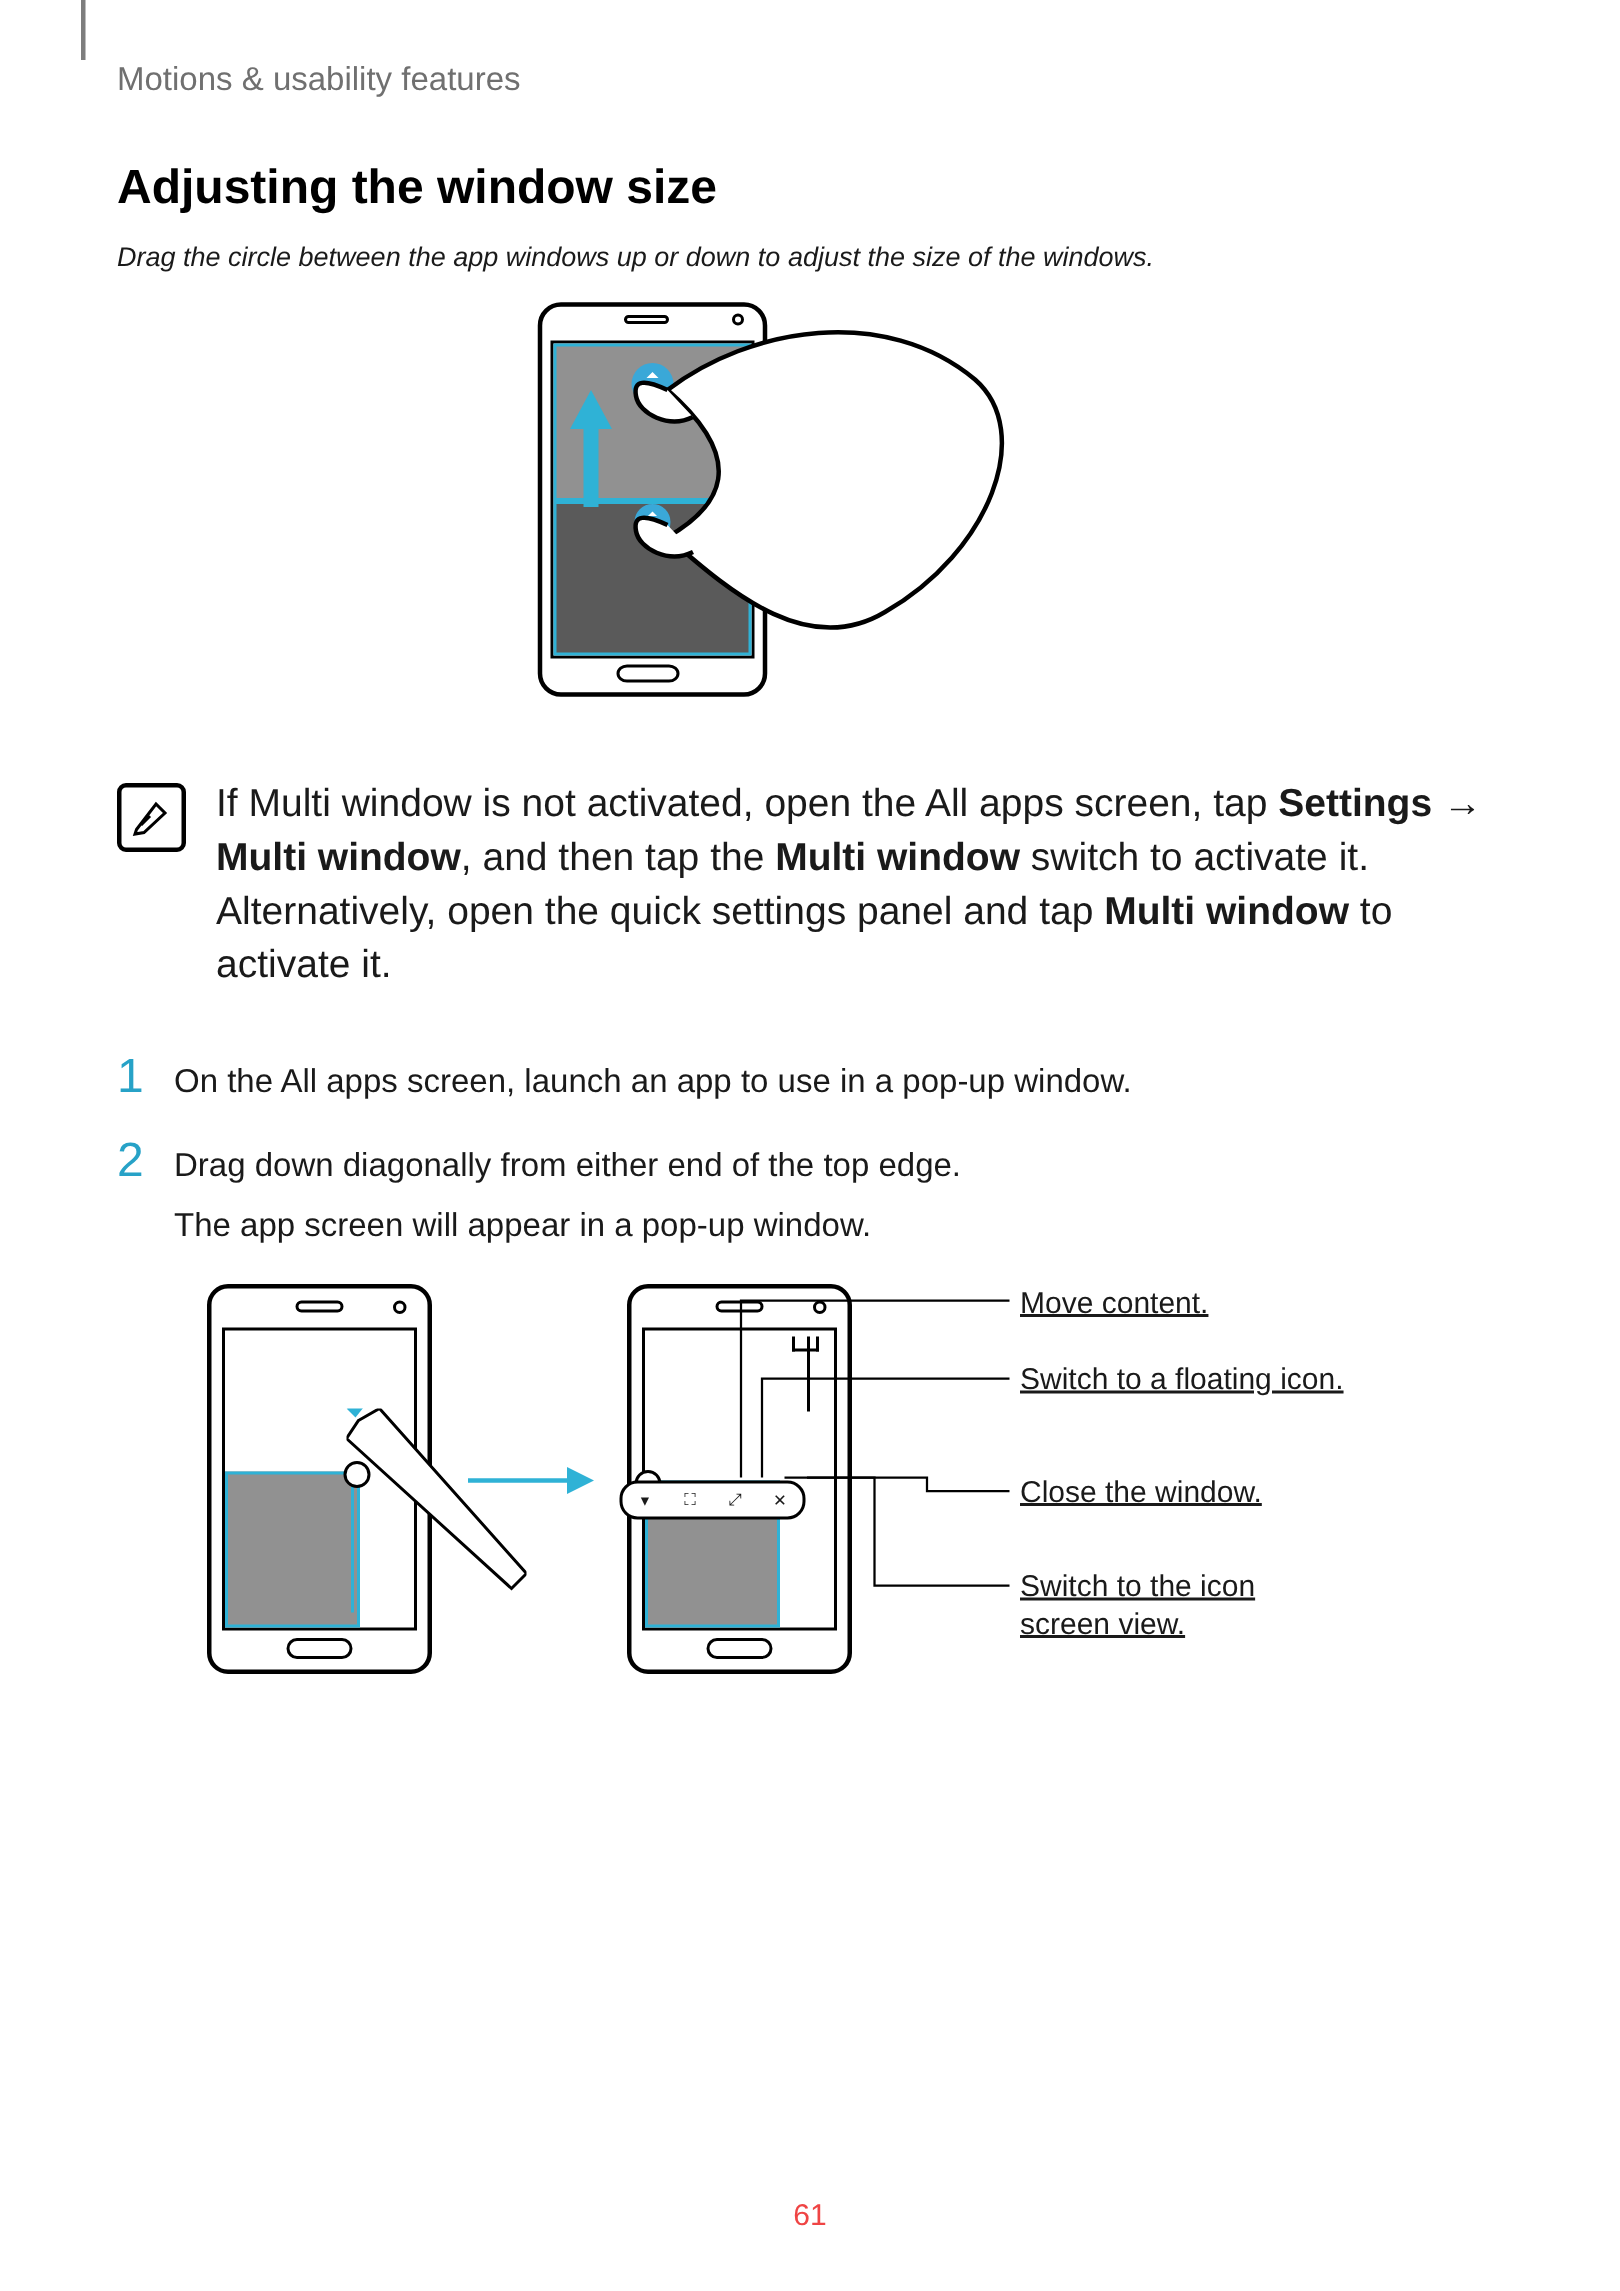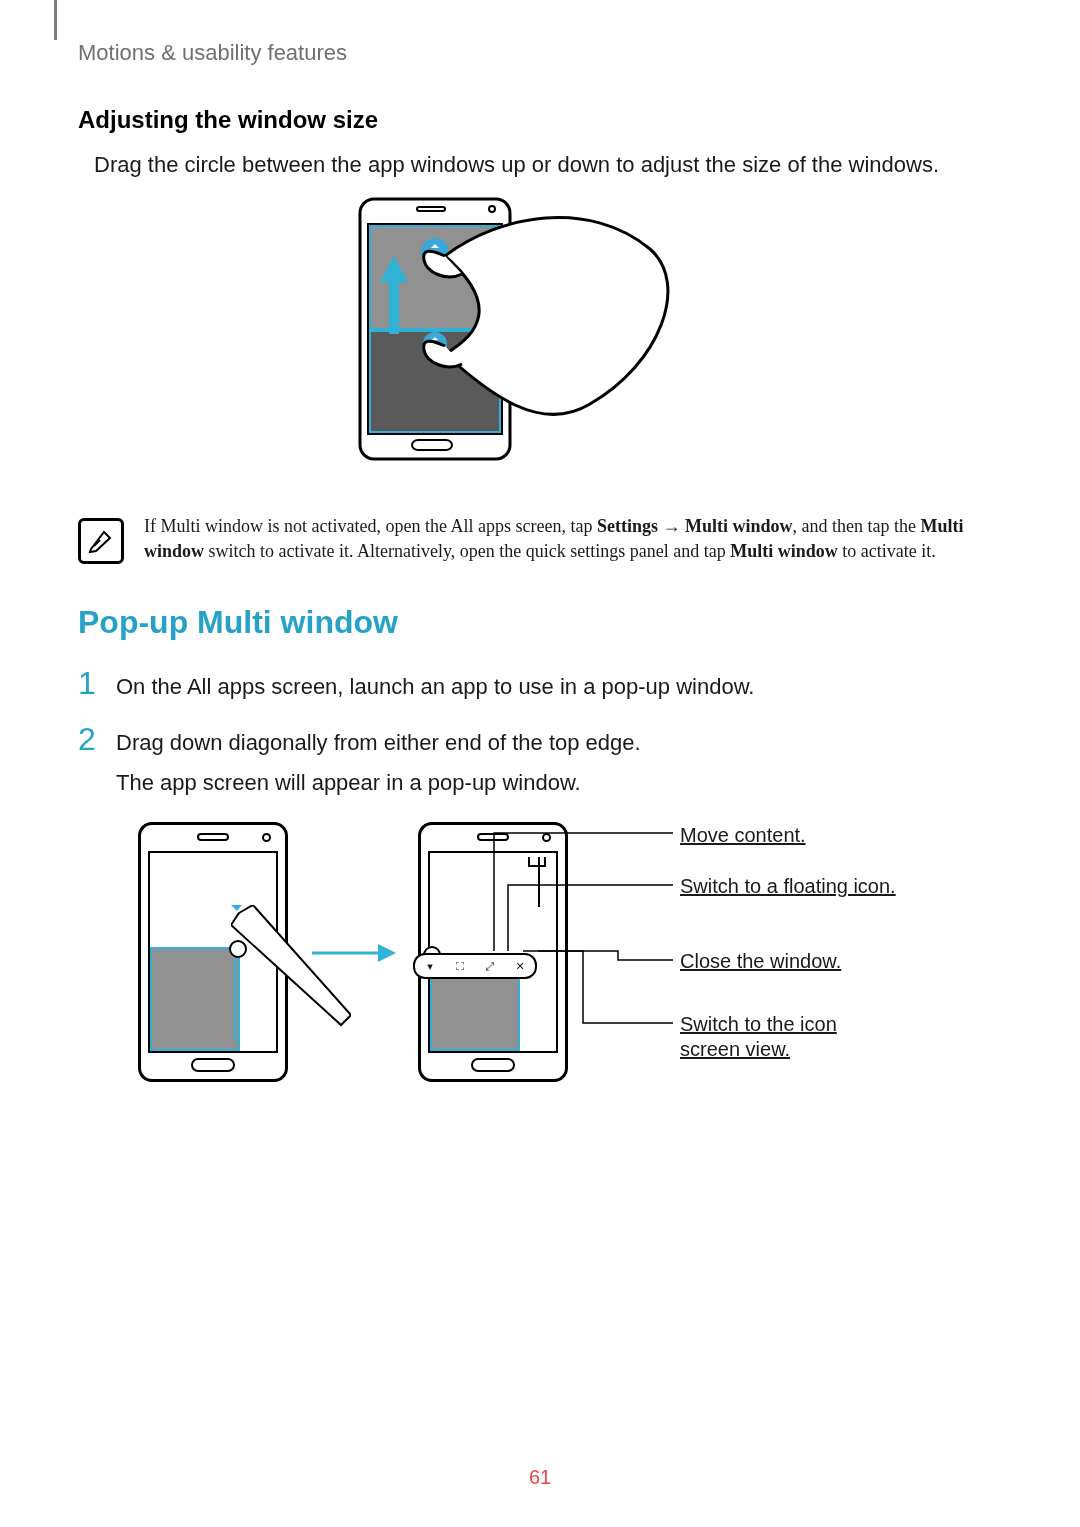--- a/index.html
+++ b/index.html
@@ -24,30 +24,31 @@
     width: 3px;
     height: 40px;
     background: #7d7d7d;
   }
   .breadcrumb {
     font-size: 22px;
     color: #707070;
     margin: 4px 0 40px 0;
   }
   .h-sub {
-    font-size: 24px;
+    font-size: 32px;
     font-weight: 700;
     color: #000;
     margin: 0 0 16px 0;
   }
   .body-text {
-    font-size: 22px;
+    font-size: 18px;
     line-height: 1.38;
     color: #1a1a1a;
-    margin: 0 0 14px 16px;
+    margin: 0 0 14px 0;
+    font-style: italic;
   }
   .figure {
     width: 100%;
     display: flex;
     justify-content: center;
     margin: 10px 0 30px 0;
   }
 
   
   .fig1-svg { overflow: visible; }
@@ -65,23 +66,22 @@
     border: 3px solid #000;
     border-radius: 6px;
     display: flex;
     align-items: center;
     justify-content: center;
     flex-shrink: 0;
     margin-top: 4px;
   }
   .note-icon svg { display: block; }
   .note-text {
-    font-size: 18px;
+    font-size: 26px;
     line-height: 1.38;
-    font-family: Liberation Serif, serif;
   }
   .note-text b { font-weight: 700; }
 
   
   .h-section {
     font-size: 32px;
     font-weight: 700;
     color: #27a2c7;
     margin: 0 0 26px 0;
   }
@@ -256,21 +256,20 @@
       <svg width="26" height="26" viewBox="0 0 26 26">
         <path d="M3 21 L16 4 L22 10 L8 23 L2 24 Z" fill="none" stroke="#000" stroke-width="2"></path>
         <line x1="6" y1="18" x2="12" y2="12" stroke="#000" stroke-width="2"></line>
       </svg>
     </div>
     <div class="note-text">
       <span>If Multi window is not activated, open the All apps screen, tap </span><b>Settings</b><span> → </span><b>Multi window</b><span>, and then tap the </span><b>Multi window</b><span> switch to activate it. Alternatively, open the quick settings panel and tap </span><b>Multi window</b><span> to activate it.</span>
     </div>
   </div>
 
-  <div class="h-section">Pop-up Multi window</div>
 
   <div class="num-item">
     <div class="num">1</div>
     <div class="txt">On the All apps screen, launch an app to use in a pop-up window.</div>
   </div>
 
   <div class="num-item">
     <div class="num">2</div>
     <div class="txt">
       <div>Drag down diagonally from either end of the top edge.</div>

